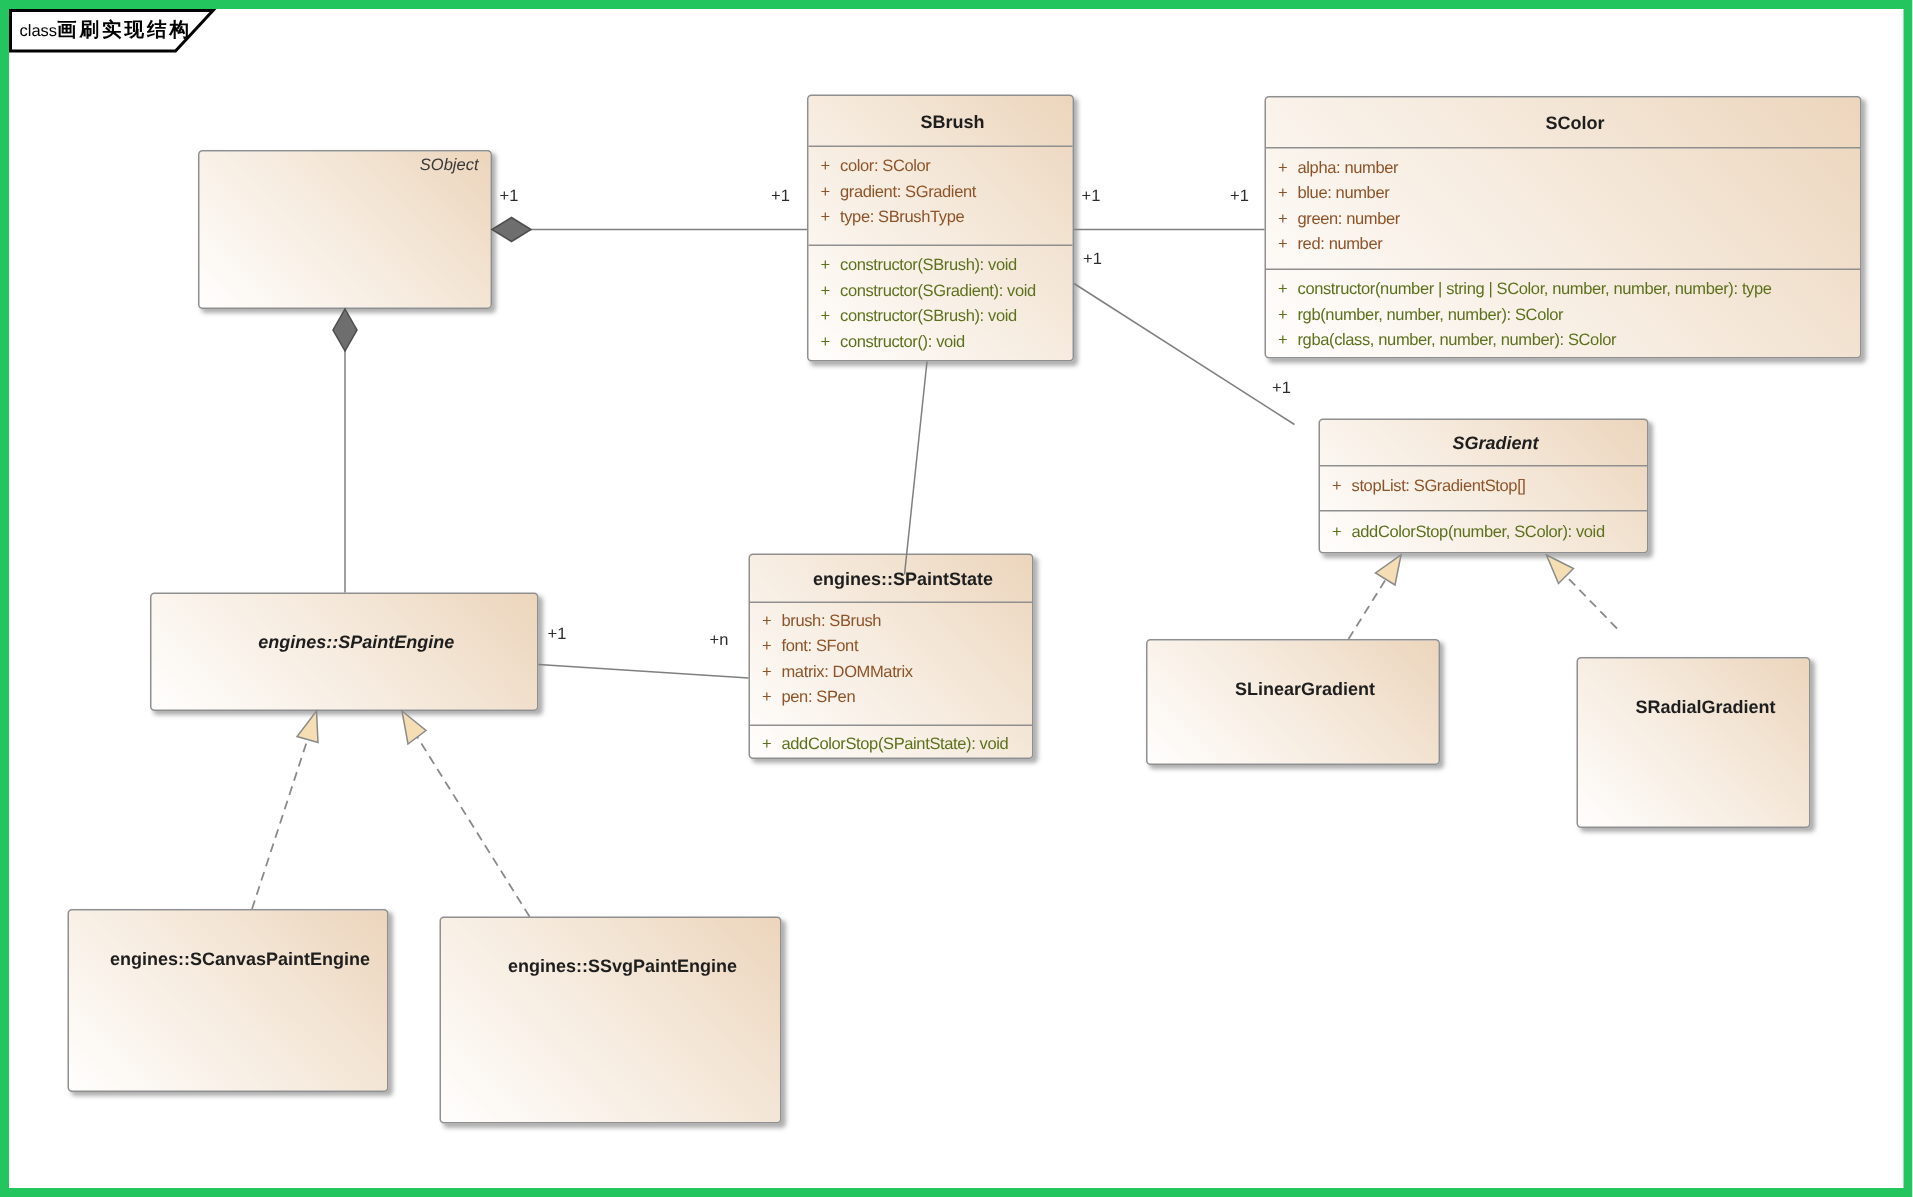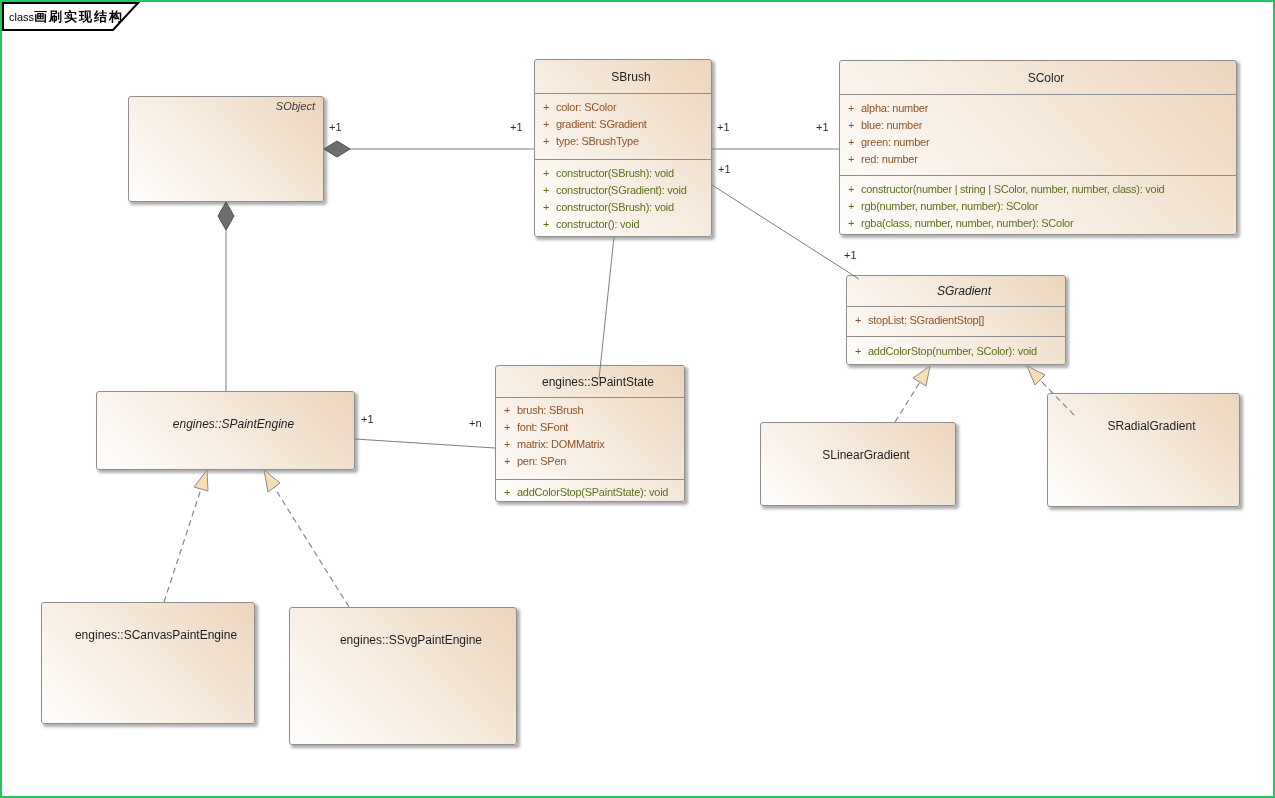--- a/index.html
+++ b/index.html
@@ -1,29 +1,29 @@
 <!DOCTYPE html>
 <html style="--attr: #8e5429; --op: #5c711c; --line: #8f8f8f;"><head>
 <meta charset="utf-8">
 <style>
   html,body{margin:0;padding:0;background:#fff;}
   .canvas{position:relative;width:1275px;height:798px;background:#ffffff;
-          border:2px solid #22c55e;box-sizing:border-box;overflow:hidden;
+          border:6px solid #22c55e;box-sizing:border-box;overflow:hidden;
           font-family:"Liberation Sans",sans-serif;}
   
   .frame-tab{position:absolute;left:0;top:0;width:150px;height:32px;z-index:3;}
   .frame-tab svg{position:absolute;left:0;top:0;}
   .frame-tab .txt{position:absolute;left:7px;top:5px;white-space:nowrap;}
   .frame-kind{font-size:11px;color:#000;}
   .frame-title{font-size:13px;font-weight:bold;color:#000;letter-spacing:2px;}
   
   .box{position:absolute;z-index:2;border:1px solid var(--line,#8f8f8f);border-radius:3px;
        background:linear-gradient(225deg,#ecd5bc 0%,#f5e9db 45%,#fffefd 100%);
        box-shadow:2.5px 2.5px 3px rgba(110,110,110,.55);box-sizing:border-box;}
-  .hd{font-weight:normal;font-size:12px;color:#1e1e1e;text-align:center;
+  .hd{font-weight:bold;font-size:12px;color:#1e1e1e;text-align:center;
       display:flex;align-items:center;justify-content:center;margin-left:16px;}
   .hd.it{font-style:italic;}
   .stereo{position:absolute;top:3px;right:8px;font-size:11px;font-style:italic;color:#3a3a3a;font-weight:normal;}
   .sec{border-top:1px solid var(--line,#8f8f8f);box-sizing:border-box;overflow:hidden;}
   .m{display:flex;font-size:11px;line-height:17px;white-space:nowrap;letter-spacing:-0.25px;}
   .m .v{flex:none;width:21px;padding-left:8px;box-sizing:border-box;}
   .attrs{padding-top:5px;}
   .ops{padding-top:5px;}
   .attrs .m{color:var(--attr,#8e5429);}
   .ops .m{color:var(--op,#5c711c);}
@@ -138,34 +138,34 @@
           <span>green: number</span>
         </div>
       <div class="m">
           <span class="v">+</span>
           <span>red: number</span>
         </div>
     </div>
     <div class="sec ops" style="height:59px">
       <div class="m">
           <span class="v">+</span>
-          <span>constructor(number | string | SColor, number, number, class): void</span>
+          <span>constructor(number | string | SColor, number, number, number): type</span>
         </div>
       <div class="m">
           <span class="v">+</span>
           <span>rgb(number, number, number): SColor</span>
         </div>
       <div class="m">
           <span class="v">+</span>
           <span>rgba(class, number, number, number): SColor</span>
         </div>
     </div>
   </div>
 
-  <div class="box" style="left:844px;top:273px;width:220px;height:90px">
+  <div class="box" style="left:873px;top:273px;width:220px;height:90px">
     <div class="hd it" style="height:30px">SGradient</div>
     <div class="sec attrs" style="height:30px;padding-top:5px">
       <div class="m">
           <span class="v">+</span>
           <span>stopList: SGradientStop[]</span>
         </div>
     </div>
     <div class="sec ops" style="height:28px;padding-top:6px">
       <div class="m">
           <span class="v">+</span>
@@ -203,21 +203,21 @@
           <span class="v">+</span>
           <span>addColorStop(SPaintState): void</span>
         </div>
     </div>
   </div>
 
   <div class="box" style="left:758px;top:420px;width:196px;height:84px">
     <div class="hd pad-top-title" style="height:45px">SLinearGradient</div>
   </div>
 
-  <div class="box" style="left:1045px;top:391px;width:193px;height:114px">
+  <div class="box" style="left:1045px;top:432px;width:156px;height:114px">
     <div class="hd pad-top-title" style="height:45px">SRadialGradient</div>
   </div>
 
   <div class="box" style="left:39px;top:600px;width:214px;height:122px">
     <div class="hd pad-top-title" style="height:45px">engines::SCanvasPaintEngine</div>
   </div>
 
   <div class="box" style="left:287px;top:605px;width:228px;height:138px">
     <div class="hd pad-top-title" style="height:45px">engines::SSvgPaintEngine</div>
   </div>

